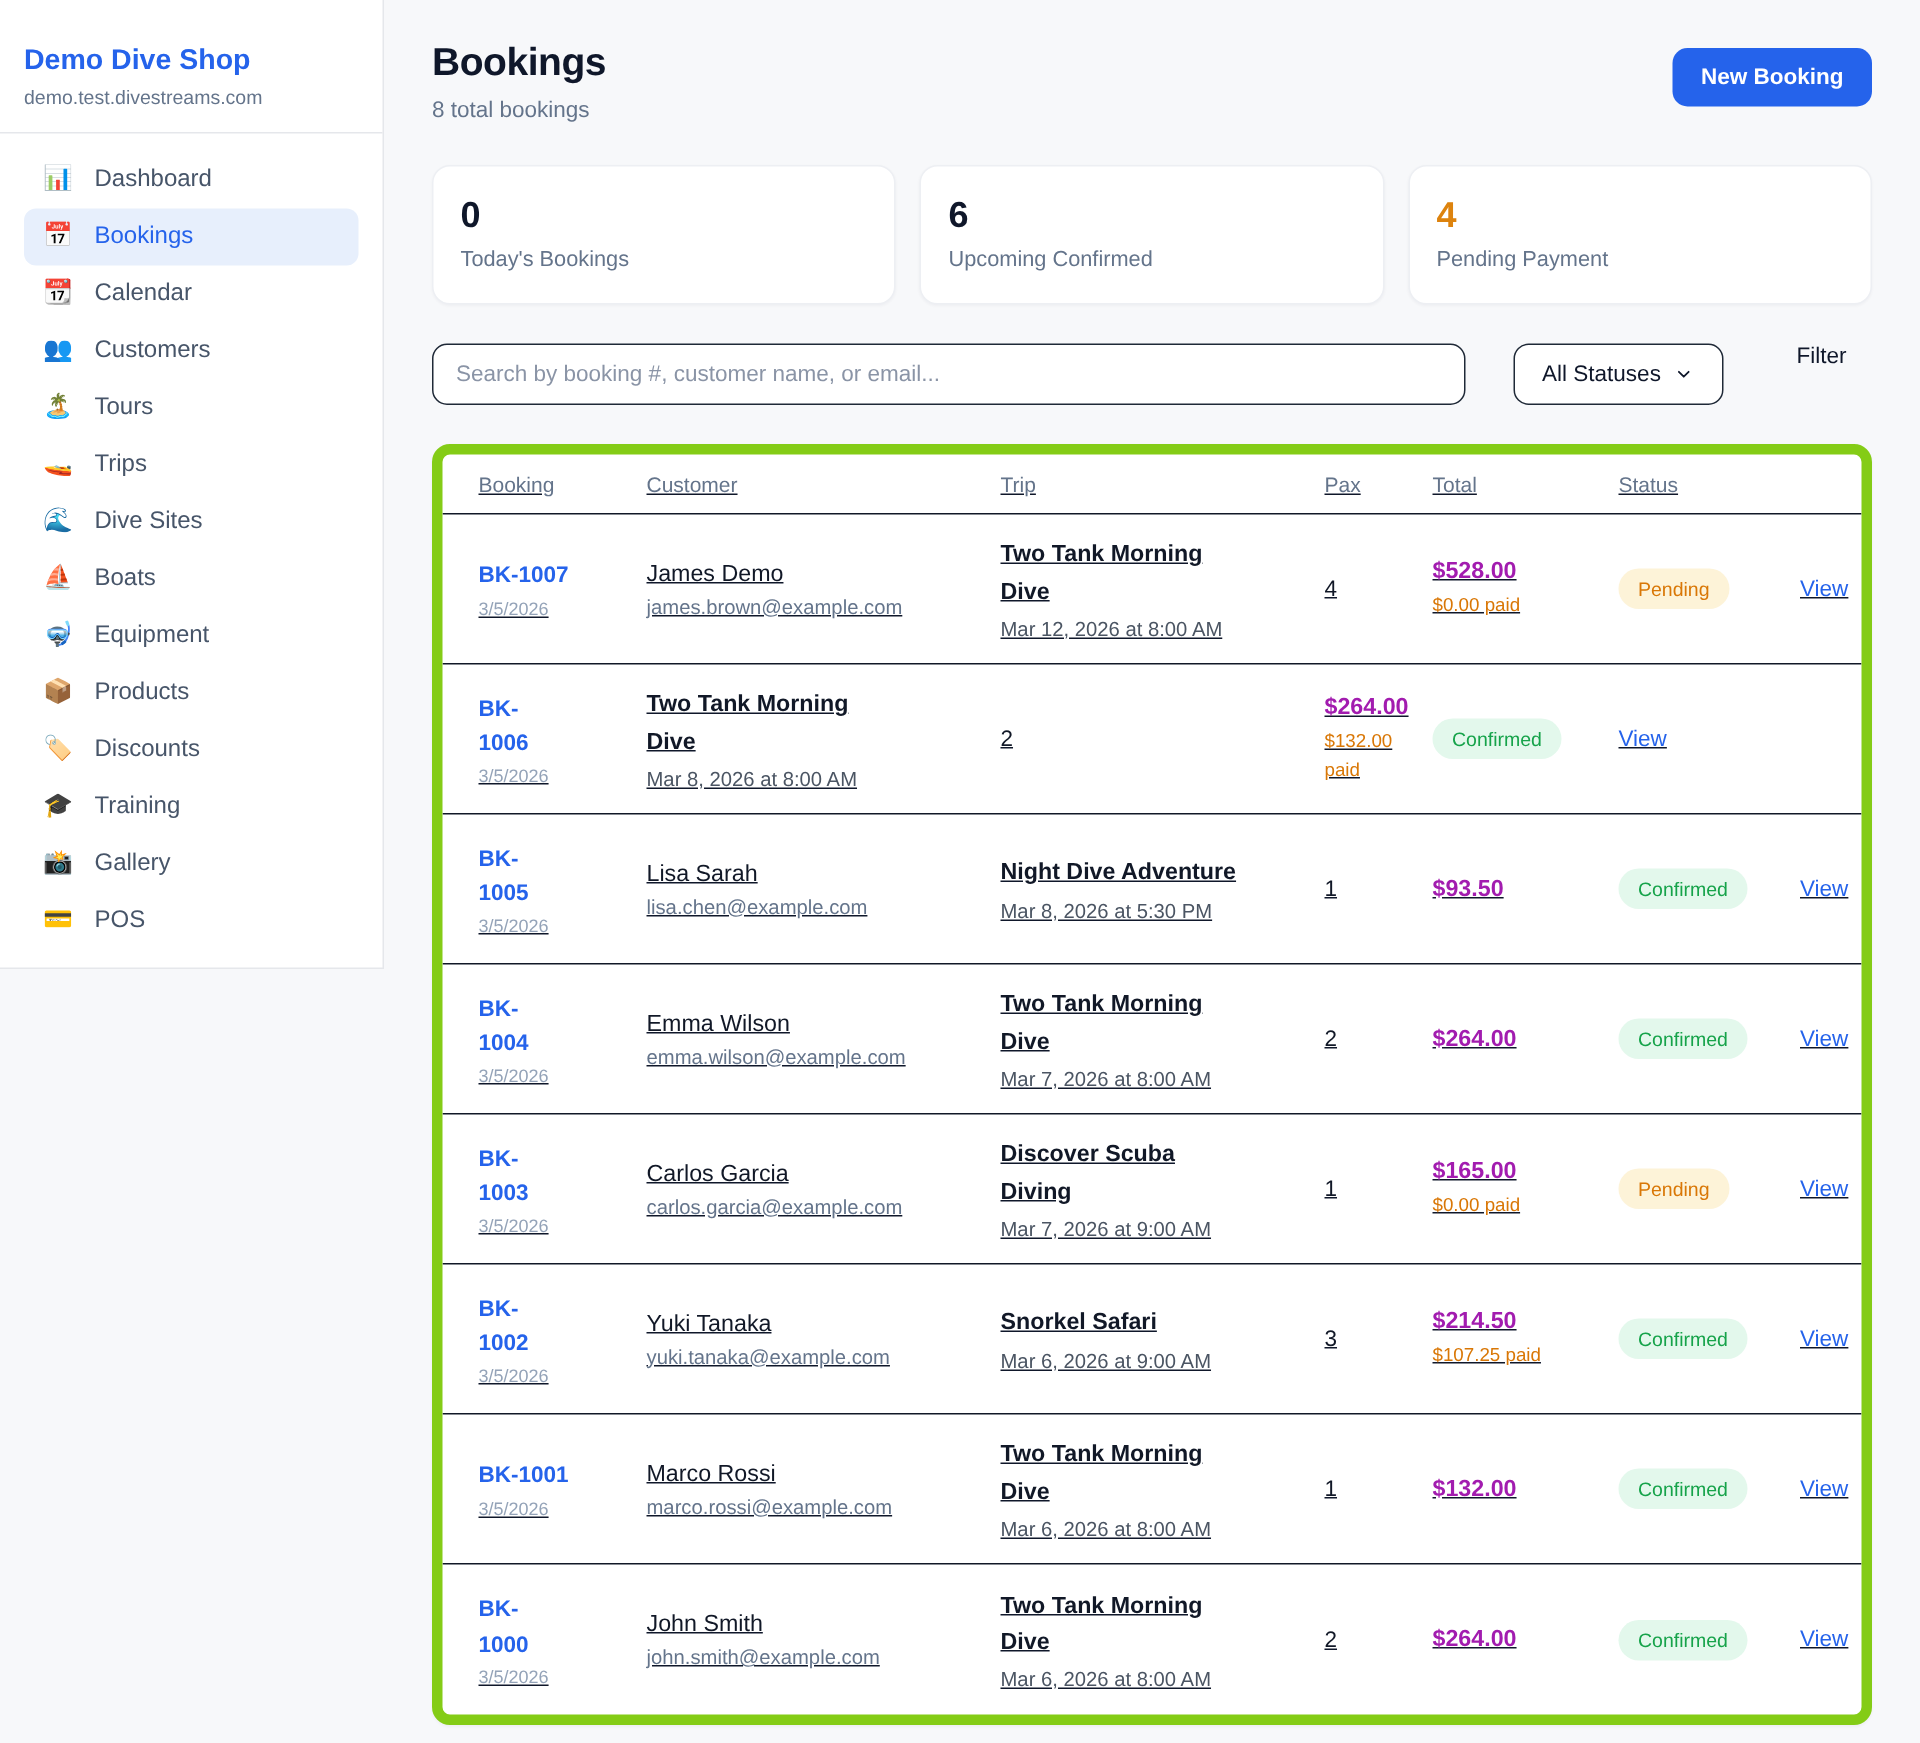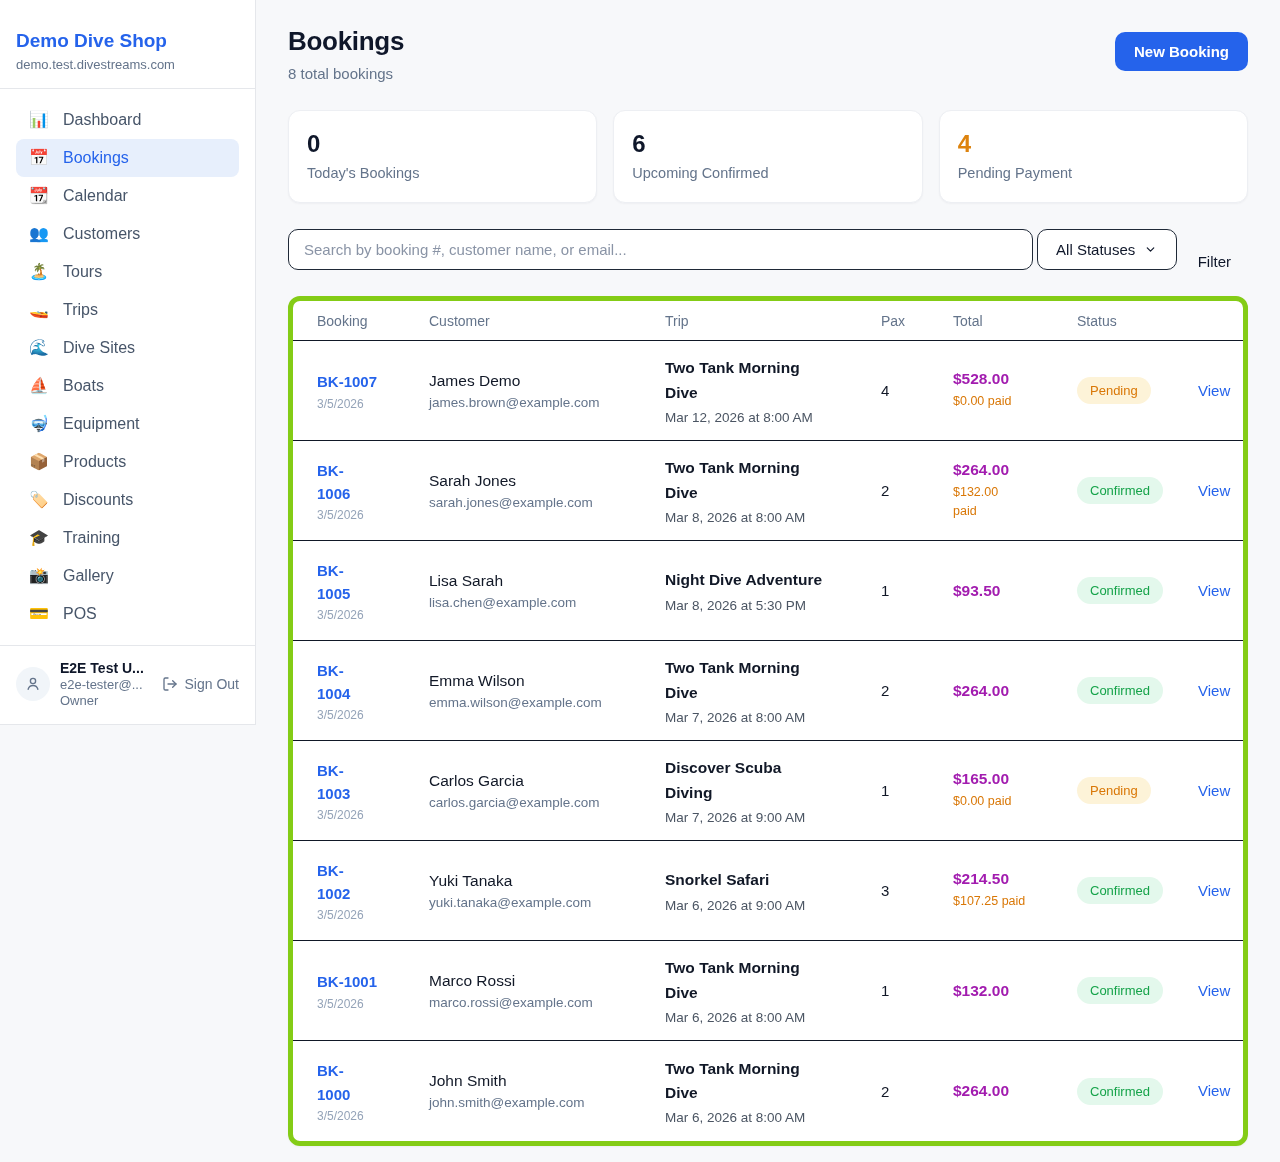--- a/index.html
+++ b/index.html
@@ -28,28 +28,28 @@
   .page-header { display:flex; align-items:flex-start; justify-content:space-between; }
   .page-title { font-size:26px; font-weight:700; color:#0f172a; letter-spacing:-.3px; }
   .page-subtitle { font-size:15px; color:#64748b; margin-top:8px; }
   .btn-primary { background:#2563eb; color:#fff; border:none; border-radius:10px; padding:11px 19px; font-size:15px; font-weight:600; font-family:inherit; cursor:pointer; margin-top:6px; }
 
   .stats-row { display:flex; gap:16px; margin-top:28px; }
   .stat-card { flex:1; background:#fff; border:1px solid #edeff3; border-radius:12px; padding:19px 18px 21px; box-shadow:0 1px 2px rgba(16,24,40,.04); }
   .stat-value { font-size:24px; font-weight:700; color:#0f172a; }
   .stat-label { font-size:14.5px; color:#64748b; margin-top:7px; }
 
-  .controls { display:flex; align-items:flex-end; gap:4px; margin-top:26px; }
+  .controls { display:flex; align-items:flex-start; gap:32px; margin-top:26px; }
   .search-input { flex:1; height:41px; border:1px solid #1f2937; border-radius:10px; padding:0 15px; font-size:15px; font-family:inherit; color:#0f172a; background:#fff; }
   .search-input::placeholder { color:#8a94a6; }
   .select { width:140px; height:41px; border:1px solid #1f2937; border-radius:10px; background:#fff; display:flex; align-items:center; justify-content:center; gap:9px; font-size:15px; color:#0f172a; cursor:pointer; }
   .filter-btn { background:none; border:none; font-family:inherit; font-size:15px; color:#0f172a; padding:0 17px; cursor:pointer; }
 
   
-  .table-card { margin-top:26px; background:#fff; border:5px solid #84cc16; border-radius:12px; box-shadow:0 1px 2px rgba(16,24,40,.04); overflow:hidden; }
+  .table-card { margin-top:26px; background:#fff; border:7px solid #84cc16; border-radius:12px; box-shadow:0 1px 2px rgba(16,24,40,.04); overflow:hidden;text-decoration:underline; }
   .tgrid { display:grid; grid-template-columns:112px 236px 216px 72px 124px 121px 1fr; padding:0 24px; align-items:center; }
   .thead { height:40px; border-bottom:1px solid #111827; }
   .th { font-size:14px; color:#64748b; }
   .row { min-height:100px; border-bottom:1px solid #111827; padding-top:14px; padding-bottom:14px; }
   .row:last-child { border-bottom:none; }
   .bk-link { color:#2563eb; font-weight:600; font-size:15px; white-space:pre-line; line-height:1.55; cursor:pointer; text-decoration:none; display:inline-block; }
   .bk-date { font-size:12px; color:#94a3b8; margin-top:3px; }
   .cust-name { font-size:15.5px; color:#111827; }
   .cust-email { font-size:13.5px; color:#64748b; margin-top:5px; }
   .trip-name { font-size:15.5px; font-weight:600; color:#111827; white-space:pre-line; line-height:1.55; }
@@ -136,41 +136,20 @@
   <div class="nav-item">
     <span class="nav-icon">📸</span>
     <span>Gallery</span>
   </div>
 
   <div class="nav-item">
     <span class="nav-icon">💳</span>
     <span>POS</span>
   </div>
 </nav>
-    <div class="user-section">
-      <div class="avatar">
-        <svg viewBox="0 0 24 24" width="18" height="18" fill="none" stroke="currentColor" stroke-width="1.8" stroke-linecap="round">
-          <circle cx="12" cy="8" r="3.5"></circle>
-            <path d="M5.5 19c1-3.5 3.4-5 6.5-5s5.5 1.5 6.5 5"></path>
-        </svg>
-      </div>
-      <div class="user-info">
-        <div class="user-name">E2E Test U...</div>
-        <div class="user-email">e2e-tester@...</div>
-        <div class="user-role">Owner</div>
-      </div>
-      <button class="signout">
-        <svg viewBox="0 0 24 24" width="16" height="16" fill="none" stroke="currentColor" stroke-width="2" stroke-linecap="round" stroke-linejoin="round">
-          <path d="M9 21H5a2 2 0 0 1-2-2V5a2 2 0 0 1 2-2h4"></path>
-            <polyline points="16 17 21 12 16 7"></polyline>
-            <line x1="21" y1="12" x2="9" y2="12"></line>
-        </svg>
-        <span>Sign Out</span>
-      </button>
-    </div>
   </aside>
 
   <main class="main">
     <div class="page-header">
       <div>
         <h1 class="page-title">Bookings</h1>
         <div class="page-subtitle">8 total bookings</div>
       </div>
       <button class="btn-primary">New Booking</button>
     </div>
@@ -241,24 +220,20 @@
     </div>
   </div>
 
   <div class="tgrid row">
     <div>
       <a class="bk-link">BK-
 1006</a>
       <div class="bk-date">3/5/2026</div>
     </div>
     <div>
-      <div class="cust-name">Sarah Jones</div>
-      <div class="cust-email">sarah.jones@example.com</div>
-    </div>
-    <div>
       <div class="trip-name">Two Tank Morning
 Dive</div>
       <div class="trip-when">Mar 8, 2026 at 8:00 AM</div>
     </div>
     <div class="pax">2</div>
     <div>
       <div class="total">$264.00</div>
       <div class="paid">$132.00
 paid</div>
     </div>

